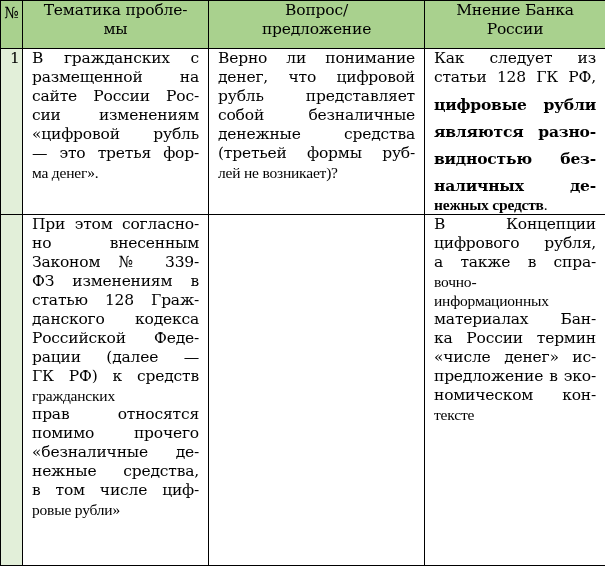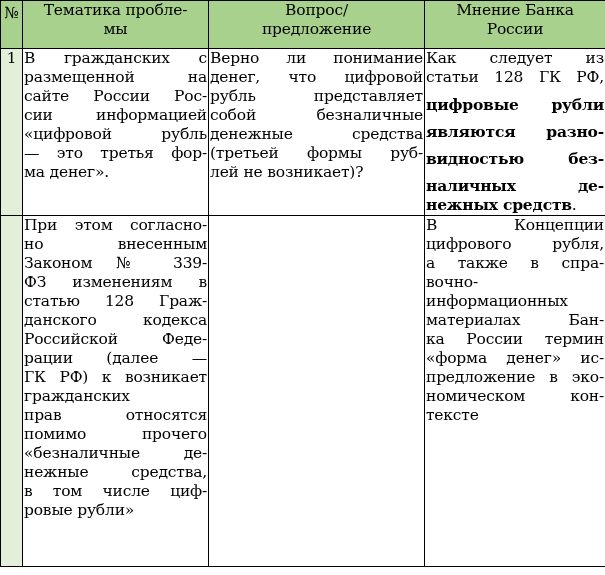--- a/index.html
+++ b/index.html
@@ -9,21 +9,21 @@
       table-layout: fixed;
       width: 605px;
       font-family: "DejaVu Serif", "Liberation Serif", serif;
       font-size: 15.5px;
       line-height: 19px;
       color: #000;
       letter-spacing: -0.2px;
     }
     table.doc td, table.doc th {
       border: 1.5px solid #000;
-      padding: 0 1px;
+      padding: 0 9px;
       vertical-align: top;
       overflow: hidden;
     }
     thead th {
       background: #A9D18E;
       font-weight: normal;
       text-align: center;
       height: 44px;
       padding-top: 3px;
     }
@@ -32,21 +32,21 @@
       background: #E2EFD9;
       text-align: center;
       vertical-align: middle;
       padding: 0;
     }
     td.num.empty { vertical-align: top; }
     td.cell { text-align: justify; padding-top: 8px; }
     tr.row1 td { height: 157px; }
     tr.row2 td { height: 350px; }
     .line { display: block; text-align: justify; text-align-last: justify; white-space: nowrap; }
-    .line.last { text-align-last: left; }
+    .line.last { text-align-last: left; font-family: Liberation Serif, serif; }
     .b { font-weight: bold; margin-top: 8px; }
   </style>
 </head>
 <body>
 
 <table class="doc">
   <colgroup>
     <col style="width:22px">
     <col style="width:186px">
     <col style="width:216px">
@@ -69,21 +69,21 @@
       </th>
     </tr>
   </thead>
   <tbody>
     <tr class="row1">
       <td class="num">1</td>
       <td class="cell">
         <span class="line">В гражданских с</span>
         <span class="line">размещенной на</span>
         <span class="line">сайте России Рос-</span>
-        <span class="line">сии информацией</span>
+        <span class="line">сии изменениям</span>
         <span class="line">«цифровой рубль</span>
         <span class="line">— это третья фор-</span>
         <span class="line last">ма денег».</span>
       </td>
       <td class="cell">
         <span class="line">Верно ли понимание</span>
         <span class="line">денег, что цифровой</span>
         <span class="line">рубль представляет</span>
         <span class="line">собой безналичные</span>
         <span class="line">денежные средства</span>
@@ -104,38 +104,38 @@
       <td class="num empty"></td>
       <td class="cell">
         <span class="line">При этом согласно-</span>
         <span class="line">но внесенным</span>
         <span class="line">Законом № 339-</span>
         <span class="line">ФЗ изменениям в</span>
         <span class="line">статью 128 Граж-</span>
         <span class="line">данского кодекса</span>
         <span class="line">Российской Феде-</span>
         <span class="line">рации (далее —</span>
-        <span class="line">ГК РФ) к возникает</span>
+        <span class="line">ГК РФ) к средств</span>
         <span class="line last">гражданских</span>
         <span class="line">прав относятся</span>
         <span class="line">помимо прочего</span>
         <span class="line">«безналичные де-</span>
         <span class="line">нежные средства,</span>
         <span class="line">в том числе циф-</span>
         <span class="line last">ровые рубли»</span>
       </td>
       <td class="cell"></td>
       <td class="cell">
         <span class="line">В Концепции</span>
         <span class="line">цифрового рубля,</span>
         <span class="line">а также в спра-</span>
         <span class="line last">вочно-</span>
         <span class="line last">информационных</span>
         <span class="line">материалах Бан-</span>
         <span class="line">ка России термин</span>
-        <span class="line">«форма денег» ис-</span>
+        <span class="line">«числе денег» ис-</span>
         <span class="line">предложение в эко-</span>
         <span class="line">номическом кон-</span>
         <span class="line last">тексте</span>
       </td>
     </tr>
   </tbody>
 </table>
 
 </body></html>

